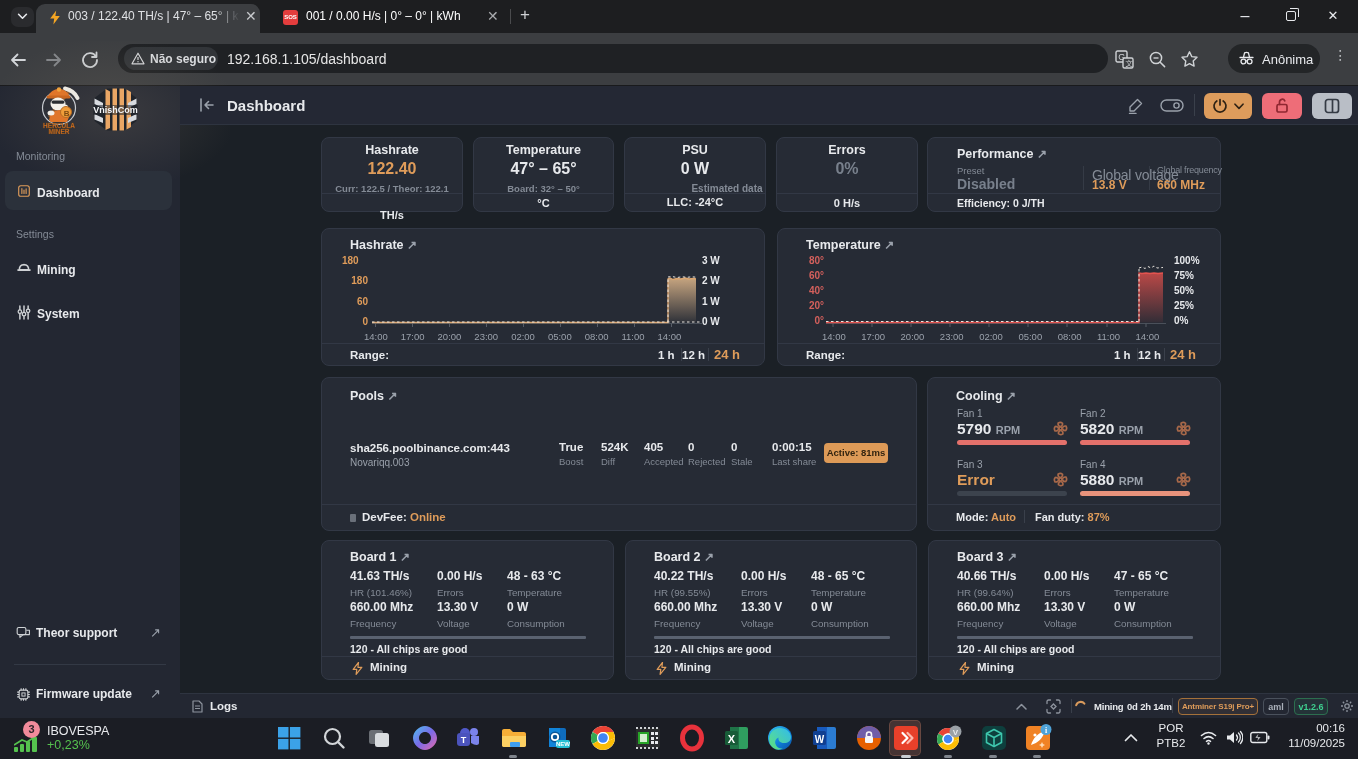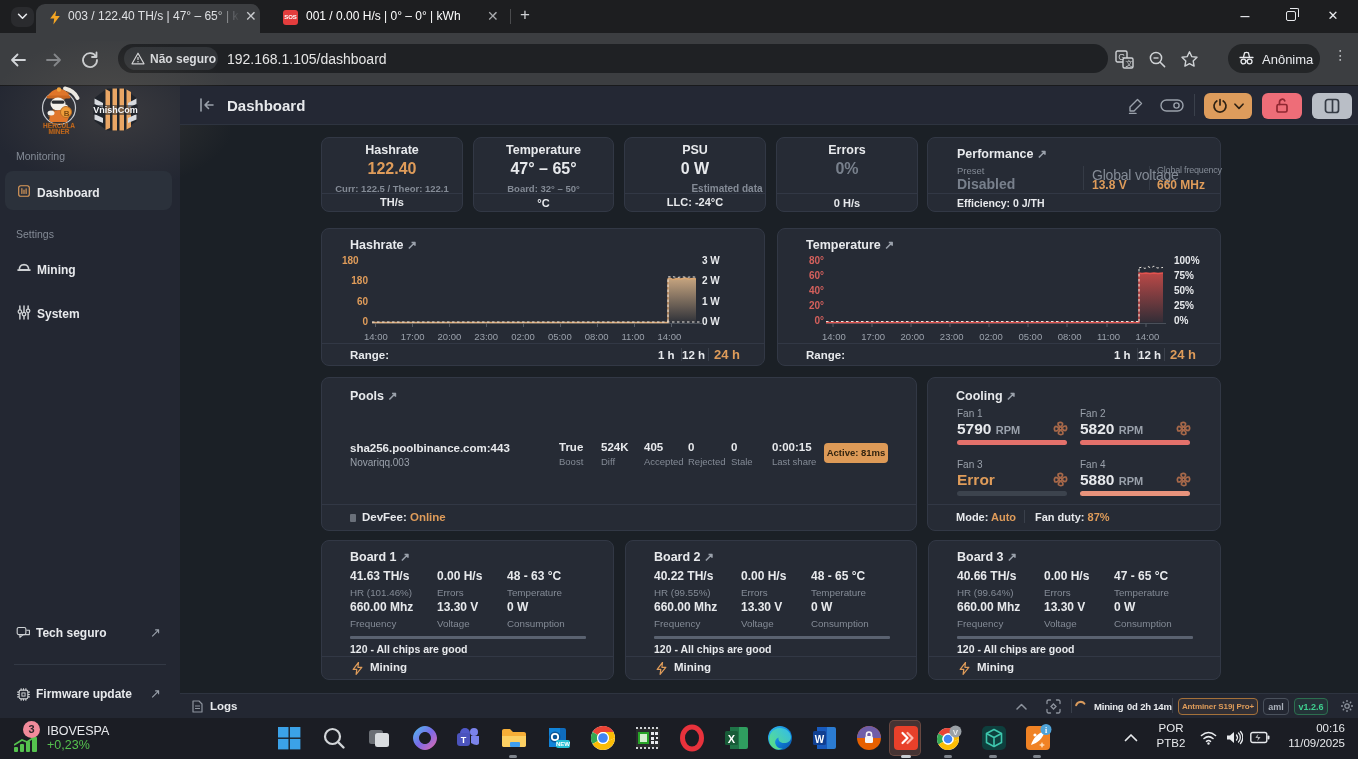--- a/index.html
+++ b/index.html
@@ -165,21 +165,21 @@
           <path d="M3.5 1 V5.5 M3.5 10.5 V17 M8.5 1 V8.5 M8.5 13.5 V17 M13.5 1 V4.5 M13.5 9.5 V17" stroke="#cfd2d5" stroke-width="1.8" stroke-linecap="round"></path>
           <circle cx="3.5" cy="8" r="2.1" fill="none" stroke="#cfd2d5" stroke-width="1.6"></circle>
           <circle cx="8.5" cy="11" r="2.1" fill="none" stroke="#cfd2d5" stroke-width="1.6"></circle>
           <circle cx="13.5" cy="7" r="2.1" fill="none" stroke="#cfd2d5" stroke-width="1.6"></circle>
         </svg>
     <div class="abs t-white b" style="left:37px;top:221px;font-size:12px;">System</div>
     <svg class="abs" style="left:16px;top:540px;" width="15" height="14" viewBox="0 0 19 17">
           <rect x="1.5" y="1.5" width="11" height="9" rx="2" fill="none" stroke="#cfd2d5" stroke-width="1.4"></rect>
           <path d="M5 10.5 V14 L9 10.5 H17 V5 H13" fill="none" stroke="#cfd2d5" stroke-width="1.4" stroke-linejoin="round"></path>
         </svg>
-    <div class="abs t-white b" style="left:36px;top:540px;font-size:12px;">Tech seguro</div>
+    <div class="abs t-white b" style="left:36px;top:540px;font-size:12px;">Theor support</div>
     <div class="abs arrow-ul" style="left:150px;top:539px;font-size:13px;">↗</div>
     <div class="abs" style="left:14px;top:578px;width:152px;height:1px;background:#333945;"></div>
     <svg class="abs" style="left:16px;top:601px;" width="15" height="15" viewBox="0 0 19 19">
           <rect x="4" y="4" width="11" height="11" rx="2" fill="none" stroke="#cfd2d5" stroke-width="1.4"></rect>
           <rect x="7.5" y="7.5" width="4" height="4" fill="none" stroke="#cfd2d5" stroke-width="1.2"></rect>
           <path d="M6.5 4 V1.5 M9.5 4 V1.5 M12.5 4 V1.5 M6.5 17.5 V15 M9.5 17.5 V15 M12.5 17.5 V15 M4 6.5 H1.5 M4 9.5 H1.5 M4 12.5 H1.5 M17.5 6.5 H15 M17.5 9.5 H15 M17.5 12.5 H15" stroke="#cfd2d5" stroke-width="1.3"></path>
         </svg>
     <div class="abs t-white b" style="left:36px;top:601px;font-size:12px;">Firmware update</div>
     <div class="abs arrow-ul" style="left:150px;top:600px;font-size:13px;">↗</div>
   </div>
@@ -216,21 +216,21 @@
           <rect x="1.5" y="1.5" width="13" height="13" rx="2.5" fill="none" stroke="#343a44" stroke-width="1.7"></rect>
           <path d="M8.5 1.5 V14.5" stroke="#343a44" stroke-width="1.7"></path>
         </svg>
   </div>
   <div id="content" class="abs" style="left:180px;top:40px;width:1178px;height:567px;">
 
     <div class="card" style="left:141px;top:11px;width:142px;height:75px;">
       <div class="abs ctr t-white b" style="left:0;width:100%;top:5px;font-size:12.5px;">Hashrate</div>
       <div class="abs ctr t-or b" style="left:0;width:100%;top:22px;font-size:16px;">122.40</div>
       <div class="abs ctr t-dim b" style="left:0;width:100%;top:45px;font-size:9.5px;">Curr: 122.5 / Theor: 122.1</div>
-      <div class="cfoot ctr t-white b" style="height:18px;font-size:11px;padding-top:2px;">TH/s</div>
+      <div class="cfoot ctr t-white b" style="height:18px;font-size:11px;padding-top:15px;">TH/s</div>
     </div>
     <div class="card" style="left:293px;top:11px;width:141px;height:75px;">
       <div class="abs ctr t-white b" style="left:0;width:100%;top:5px;font-size:12.5px;">Temperature</div>
       <div class="abs ctr t-white b" style="left:0;width:100%;top:22px;font-size:16px;">47° – 65°</div>
       <div class="abs ctr t-dim b" style="left:0;width:100%;top:45px;font-size:9.5px;">Board: 32° – 50°</div>
       <div class="cfoot ctr t-white b" style="height:18px;font-size:11px;padding-top:3px;">°C</div>
     </div>
     <div class="card" style="left:444px;top:11px;width:142px;height:75px;">
       <div class="abs ctr t-white b" style="left:0;width:100%;top:5px;font-size:12.5px;">PSU</div>
       <div class="abs ctr t-white b" style="left:0;width:100%;top:22px;font-size:16px;">0 W</div>

